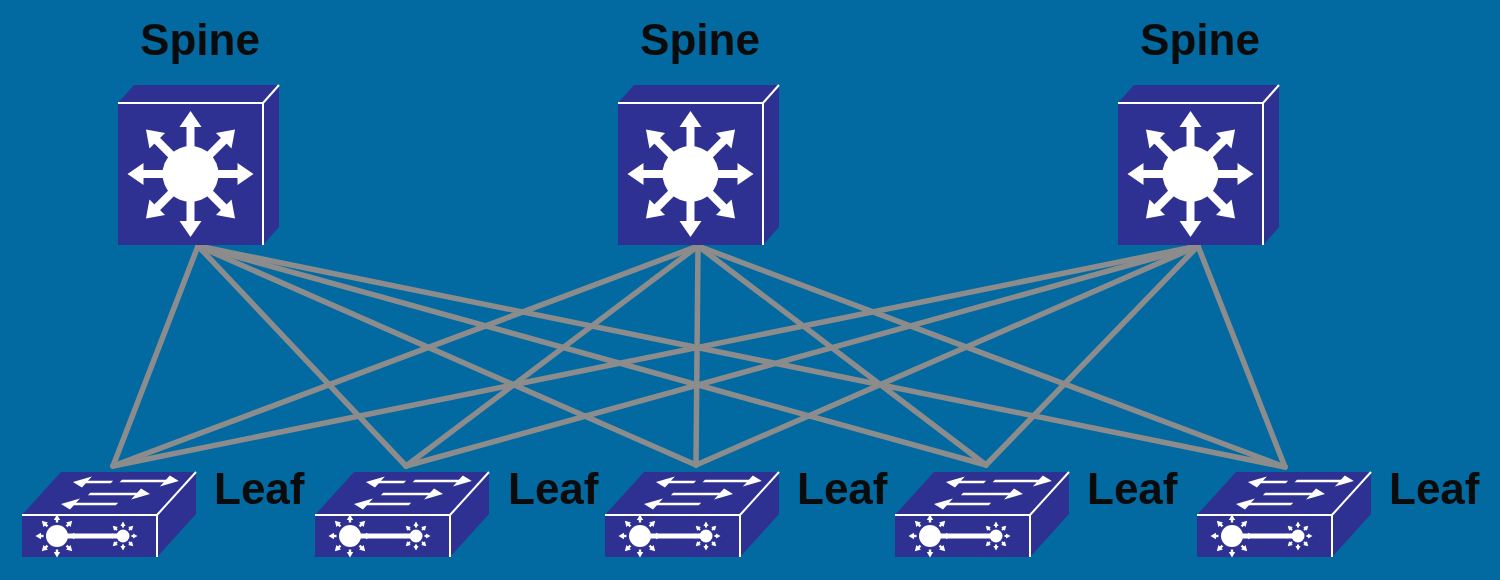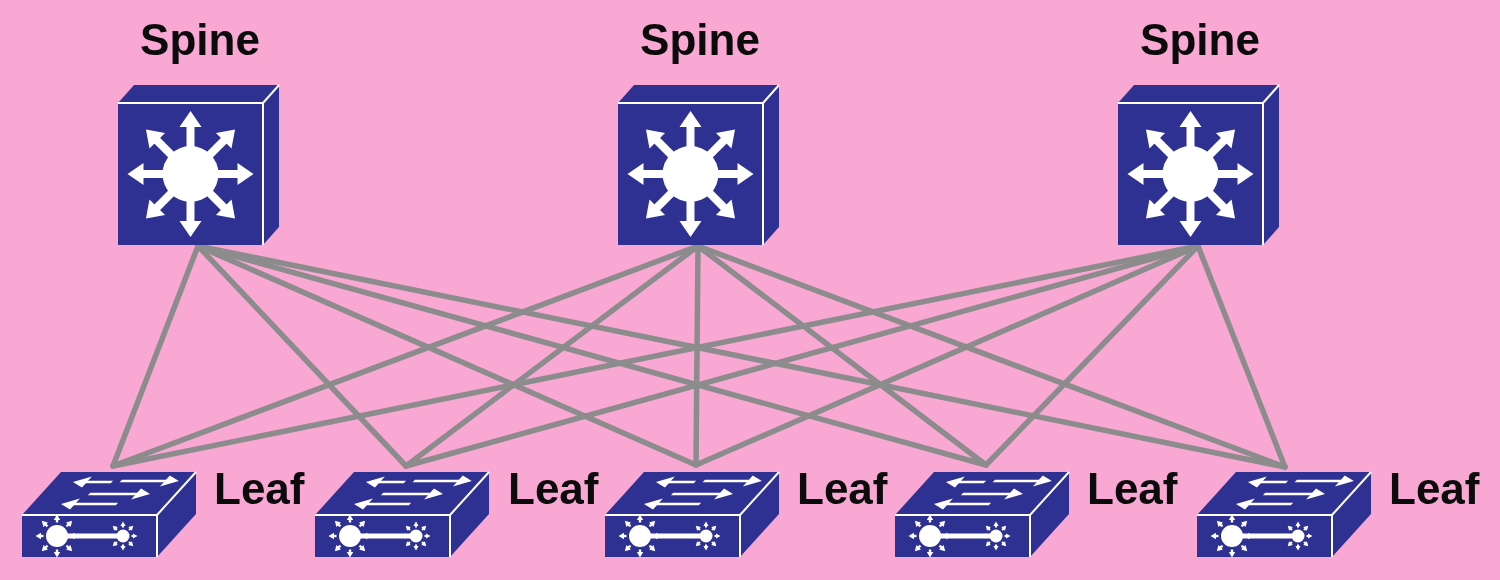--- a/index.html
+++ b/index.html
@@ -8,21 +8,21 @@
     background: #ffffff;
     width: 1500px;
     height: 580px;
     overflow: hidden;
     font-family: "Liberation Sans", sans-serif;
   }
   #stage {
     position: relative;
     width: 1500px;
     height: 580px;
-    background: #f9a8d4;
+    background: #0369a1;
   }
   svg text {
     font-family: "Liberation Sans", "DejaVu Sans", sans-serif;
     font-weight: bold;
   }
 </style>
 </head>
 <body>
 
 <div id="stage">

